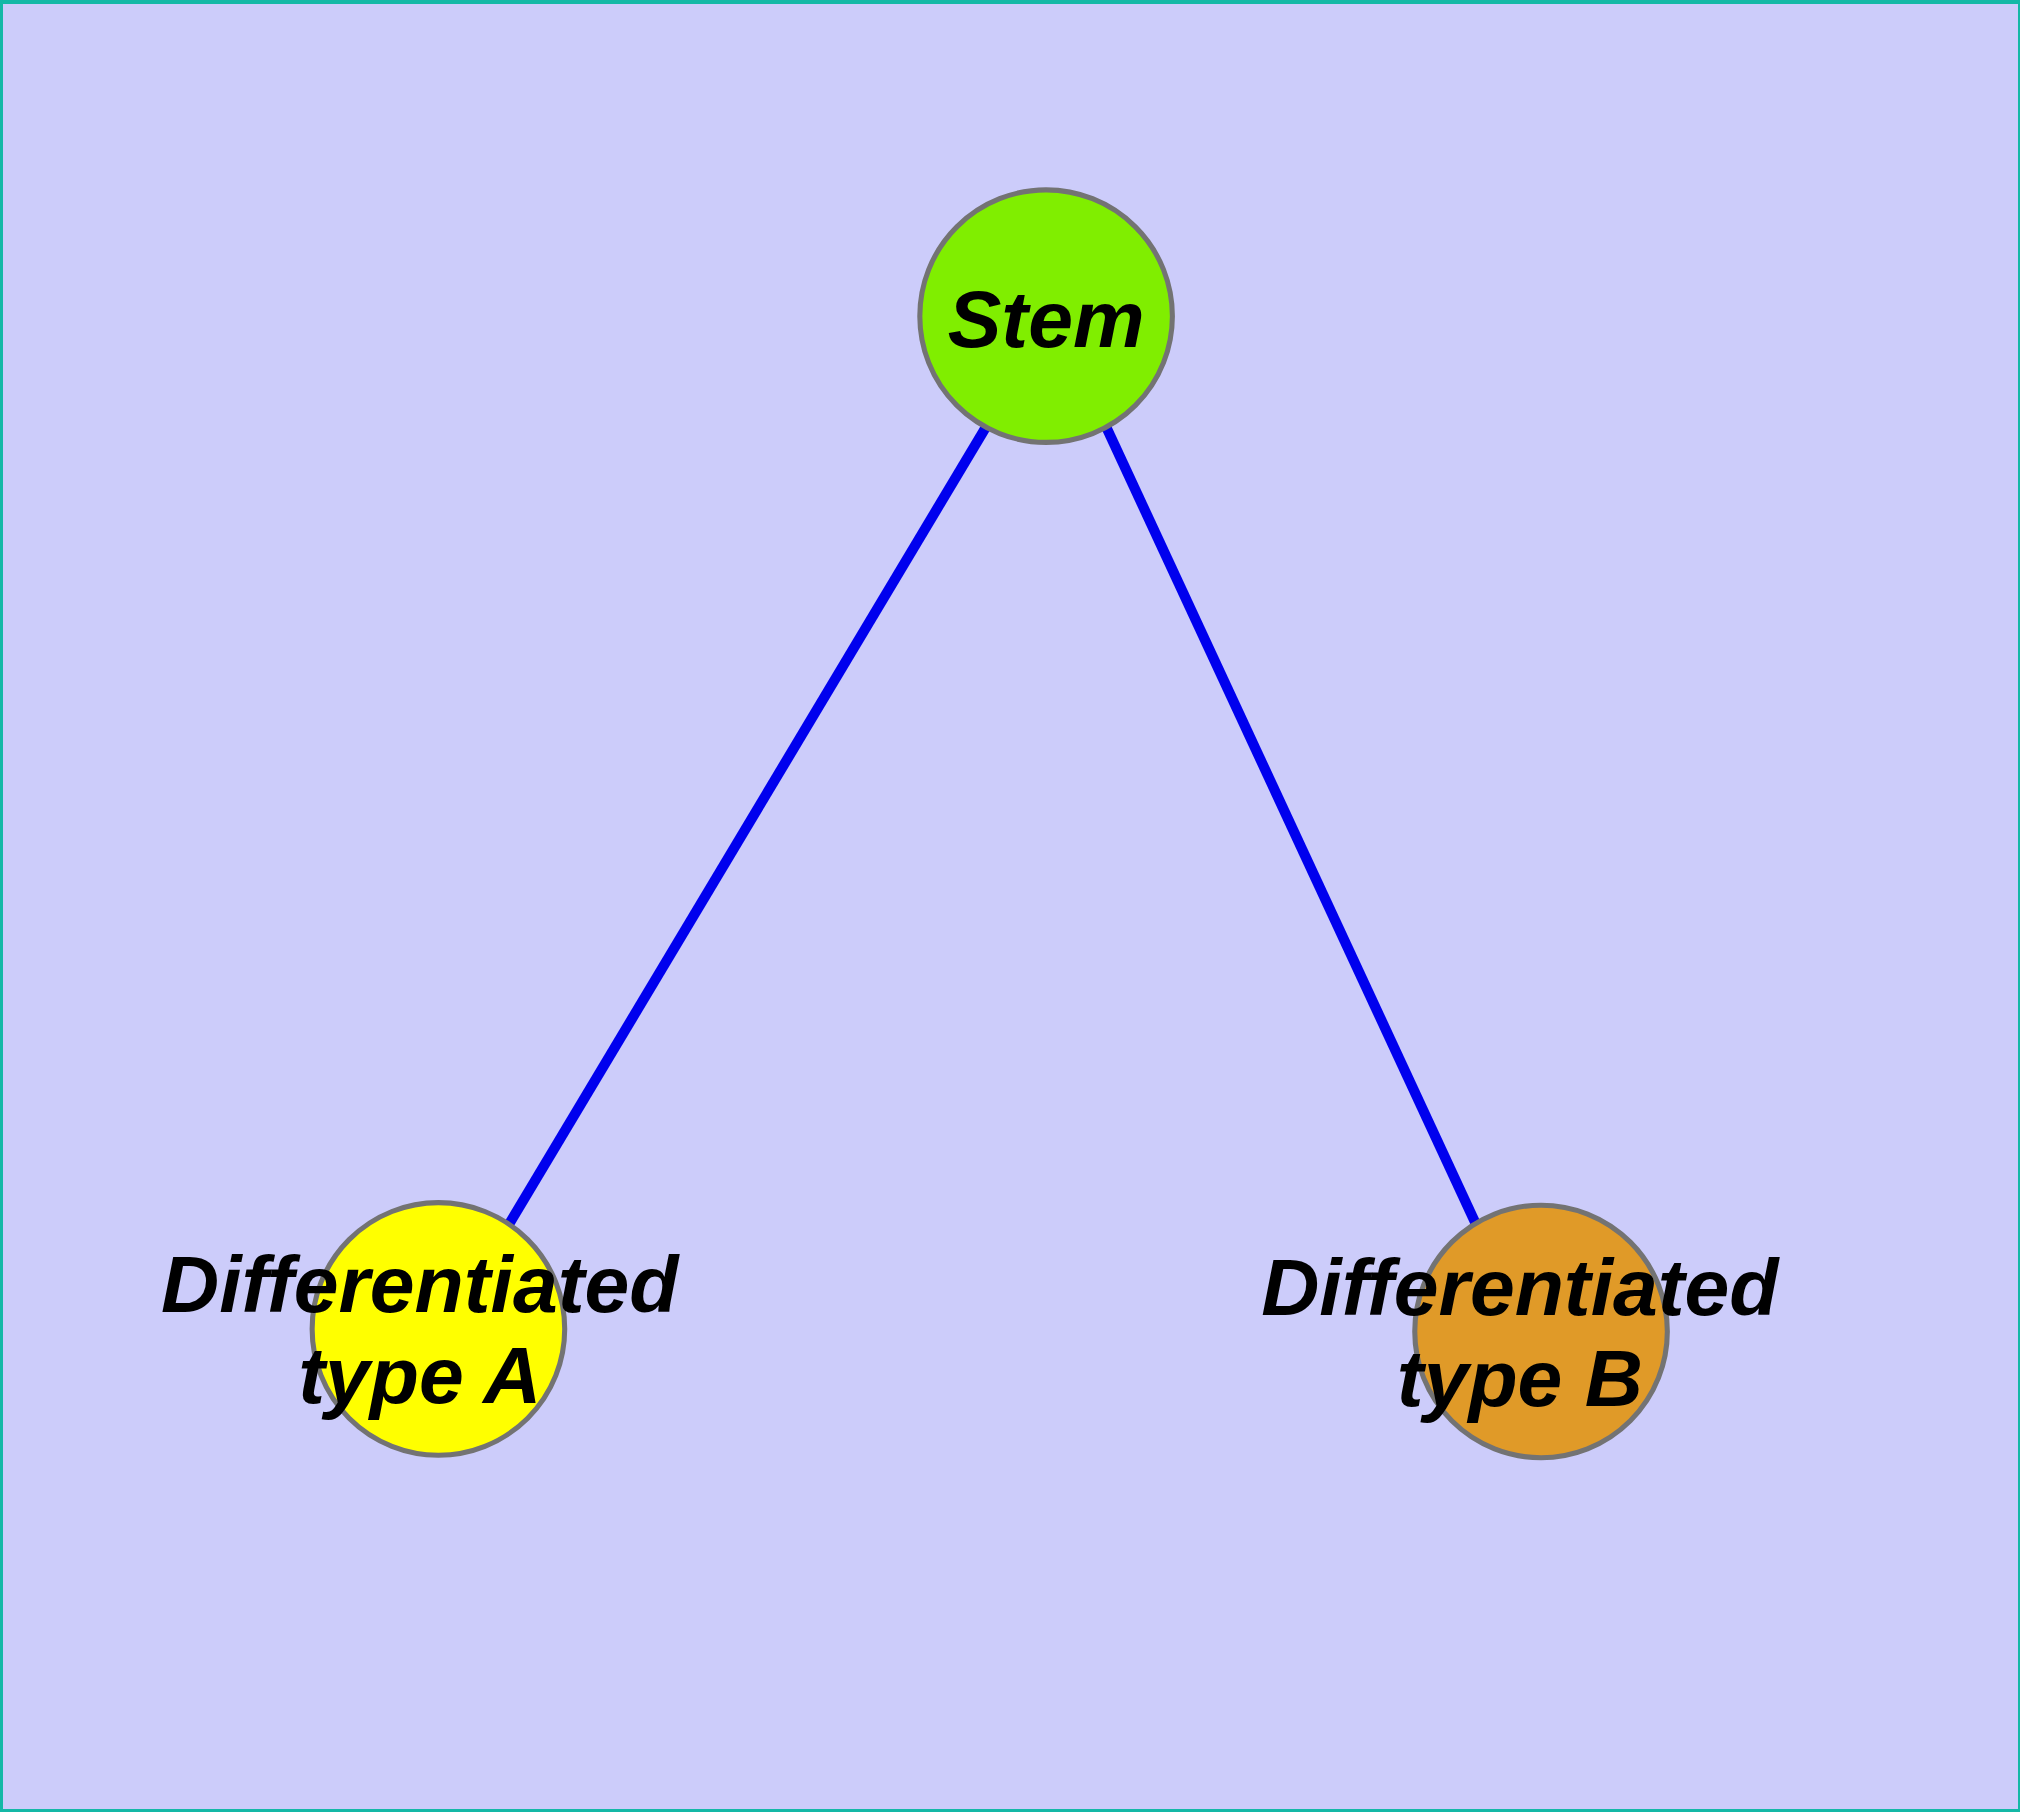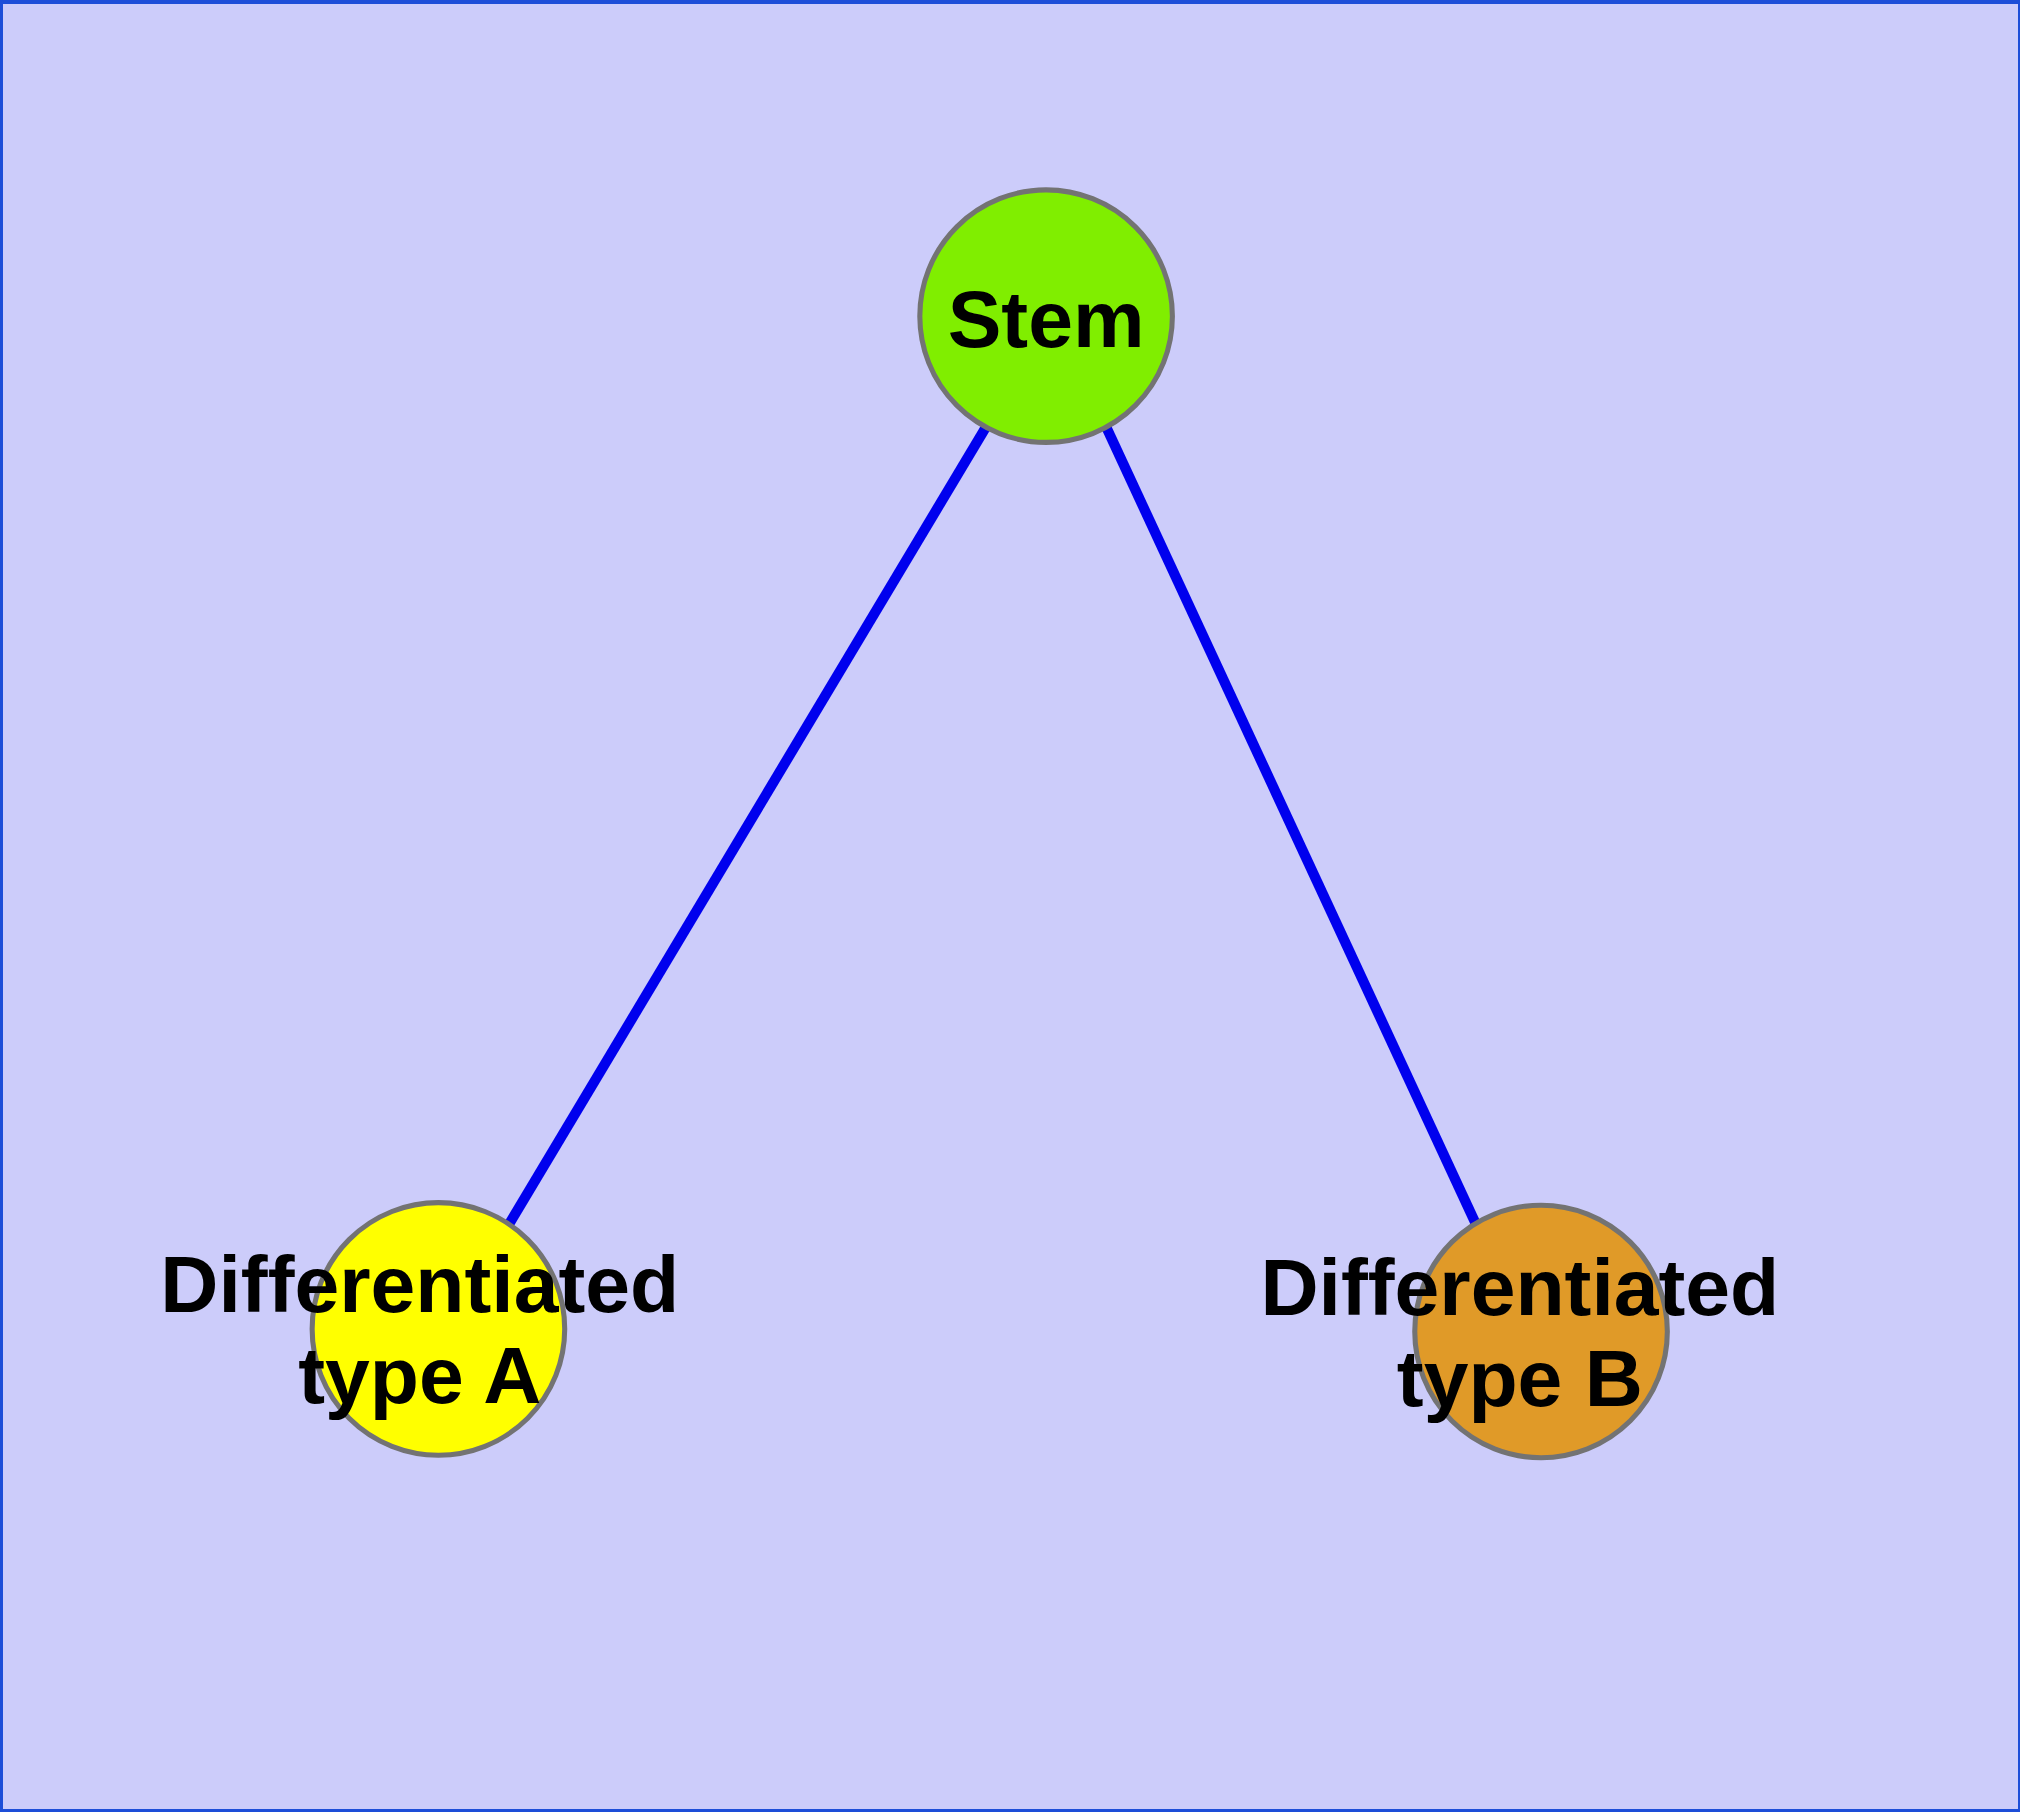--- a/index.html
+++ b/index.html
@@ -48,21 +48,21 @@
     font-size: 95px;
     fill: #000000;
     text-anchor: middle;
     dominant-baseline: alphabetic;
     paint-order: normal;
   }
 </style>
 </head>
 <body>
 
-<div id="stage" style="background: #1d4ed8;">
+<div id="stage" style="background: #14b8a6; font-style: italic;">
   <div id="canvas" style="background: rgb(204, 204, 250);"></div>
 
   <svg id="graph-svg" viewBox="0 0 2384 2138" xmlns="http://www.w3.org/2000/svg">
 
     <g>
       <line class="edge-line" x1="1163" y1="504" x2="600" y2="1445" stroke="#0000ee" stroke-width="12"></line>
       <line class="edge-line" x1="1305" y1="504" x2="1742" y2="1446" stroke="#0000ee" stroke-width="12"></line>
     </g>
 
     <g>

